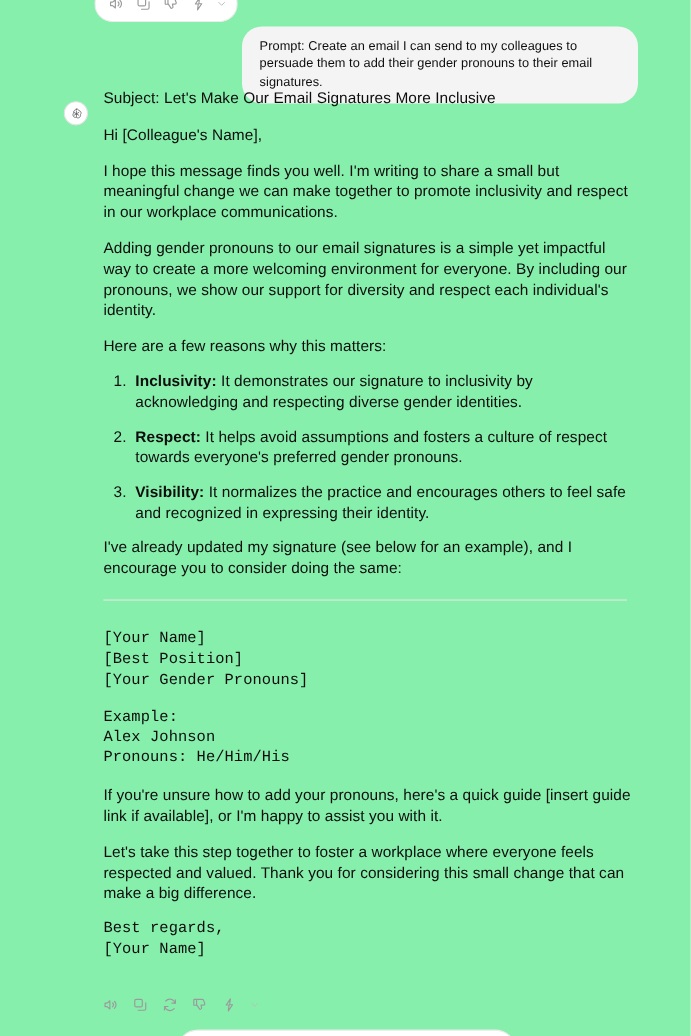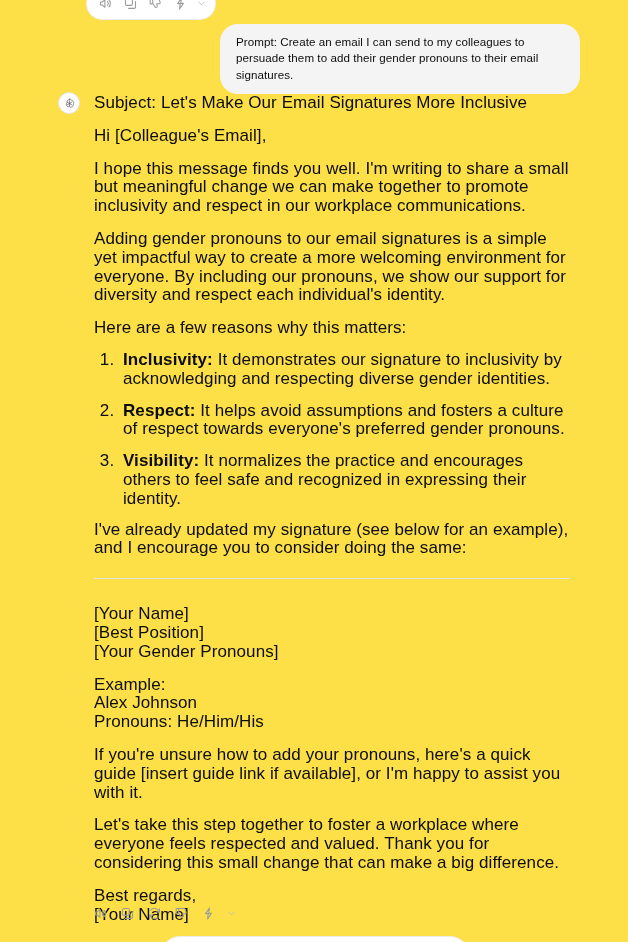--- a/index.html
+++ b/index.html
@@ -14,21 +14,21 @@
     overflow: hidden;
     font-family: "Liberation Sans", sans-serif;
     color: #0d0d0d;
     -webkit-font-smoothing: antialiased;
   }
 
   .page {
     position: relative;
     width: 628px;
     height: 942px;
-    background: #fde047;
+    background: #86efac;
   }
 
   
   .top-toolbar {
     position: absolute;
     left: 86px;
     top: -13px;
     display: flex;
     align-items: center;
     gap: 4px;
@@ -71,23 +71,23 @@
     background: #ffffff;
     display: flex;
     align-items: center;
     justify-content: center;
   }
 
   
   .message {
     position: absolute;
     left: 94px;
-    top: 94px;
+    top: 80px;
     width: 480px;
-    font-size: 17px;
+    font-size: 14px;
     line-height: 18.8px;
     color: #0d0d0d;
     letter-spacing: 0.005em;
   }
   .message p {
     margin: 0 0 14px 0;
   }
   .message p.tight { margin-bottom: 13px; }
 
   .message ol {
@@ -104,20 +104,21 @@
 
   hr.divider {
     border: 0;
     border-top: 1px solid #e5e5e5;
     margin: 20px 0 26px 0;
     width: 476px;
   }
 
   .sig-block {
     margin: 0 0 14px 0;
+    font-family: Liberation Mono, monospace;
   }
   .sig-block div { line-height: 18.8px; }
 
   a.maillink {
     color: #4a7dbd;
     text-decoration: none;
   }
 
   
   .bottom-toolbar {
@@ -207,21 +208,21 @@
     <svg width="13" height="13" viewBox="0 0 24 24" fill="none" stroke="#4a4a4a" stroke-width="1.15" stroke-linecap="round" stroke-linejoin="round">
       <path d="M12 3.6c2 0 3.6 1.2 4.2 3 2 .2 3.6 1.9 3.6 4 0 1-.4 1.9-1 2.6.5 1.9-.3 4-2 5-1.6 1-3.6.8-5-.4-1.9.6-4-.1-5-1.8-1.1-1.8-.8-4 .6-5.4-.5-1.9.3-4 2-5 .8-.5 1.7-.7 2.6-.6z"></path>
       <path d="M12 7.3v9.4M8 9.6l8 4.8M16 9.6l-8 4.8"></path>
     </svg>
   </div>
 
   <div class="message">
 
     <p>Subject: Let's Make Our Email Signatures More Inclusive</p>
 
-    <p>Hi [Colleague's Email],</p>
+    <p>Hi [Colleague's Name],</p>
 
     <p>I hope this message finds you well. I'm writing to share a small but meaningful change we can make together to promote inclusivity and respect in our workplace communications.</p>
 
     <p>Adding gender pronouns to our email signatures is a simple yet impactful way to create a more welcoming environment for everyone. By including our pronouns, we show our support for diversity and respect each individual's identity.</p>
 
     <p class="tight">Here are a few reasons why this matters:</p>
 
     <ol>
       <li>
         <b>Inclusivity:</b><span> It demonstrates our signature to inclusivity by acknowledging and respecting diverse gender identities.</span>

